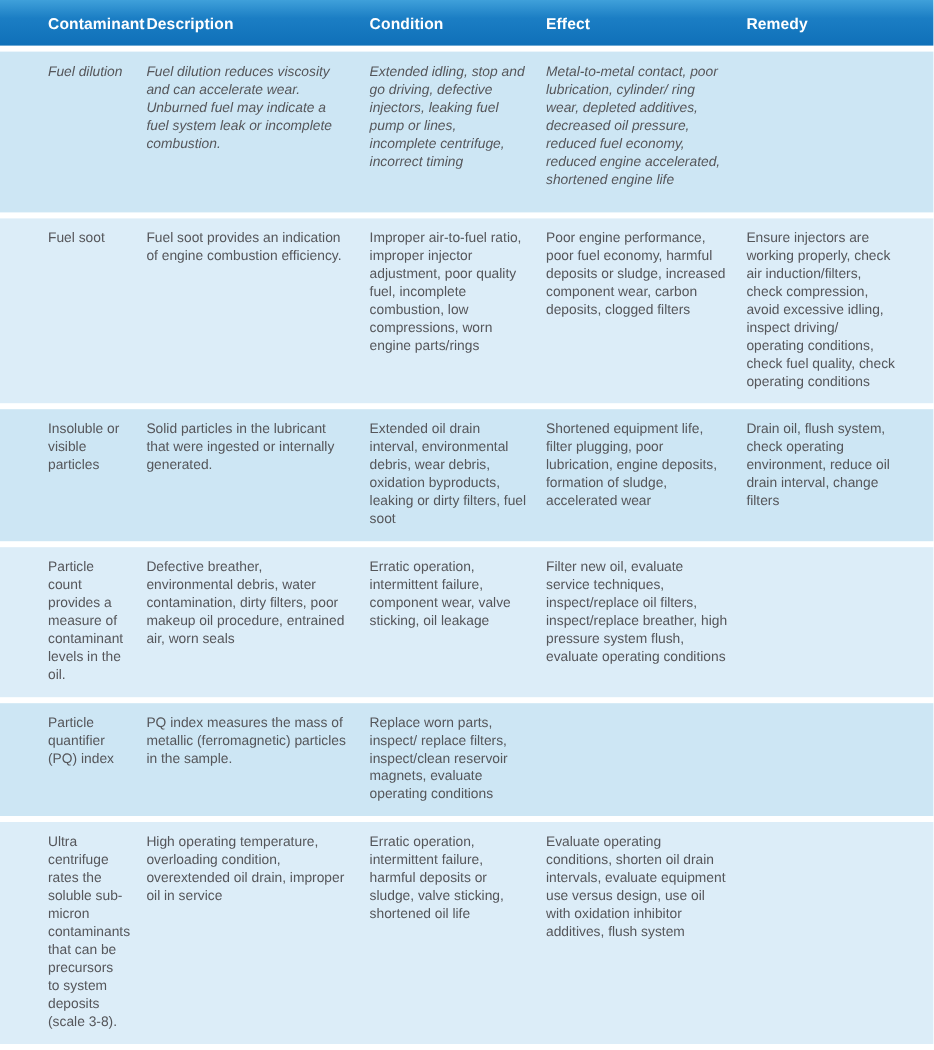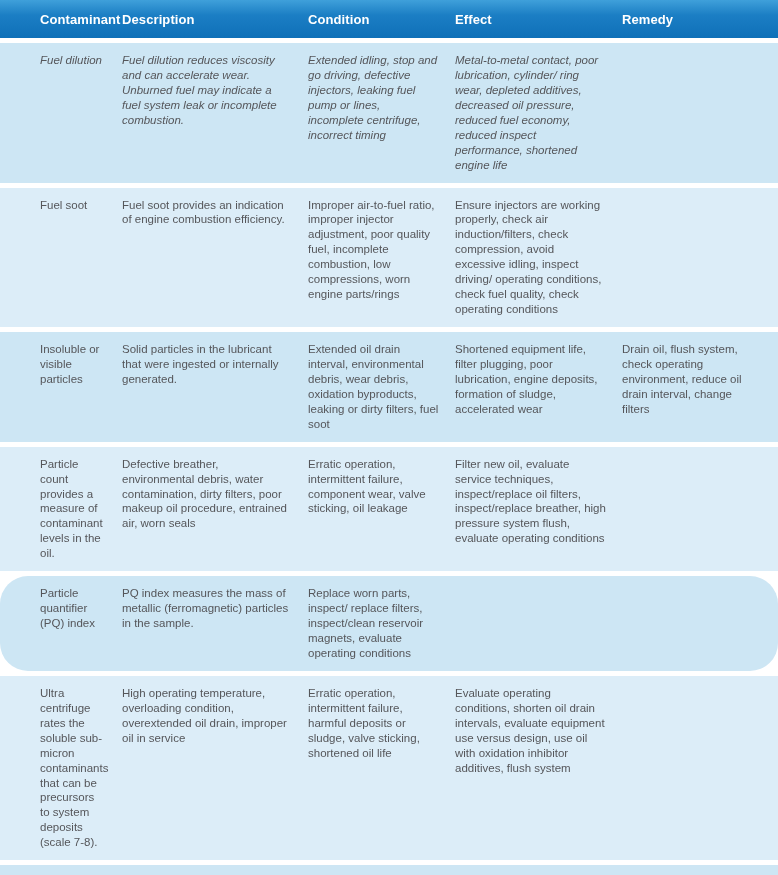--- a/index.html
+++ b/index.html
@@ -46,47 +46,48 @@
     white-space:pre-line;
   }
   
   .row:nth-child(odd){background:#cde6f4;}
   .row:nth-child(even){background:#dcedf8;}
   
   .row:nth-child(1){min-height:134px;font-style:italic;}
   .row:nth-child(2){min-height:136px;}
   .row:nth-child(3){min-height:109px;}
   .row:nth-child(4){min-height:106px;}
-  .row:nth-child(5){min-height:80px;border-radius:28px;}
+  .row:nth-child(5){min-height:80px;}
   .row:nth-child(6){min-height:107px;}
   .row:nth-child(7){min-height:126px;}
   .row,.header{box-sizing:border-box;}
 </style>
 </head>
 <body>
 
 <div class="table">
   <div class="grid header">
     <div class="hcell">Contaminant</div>
     <div class="hcell">Description</div>
     <div class="hcell">Condition</div>
     <div class="hcell">Effect</div>
     <div class="hcell">Remedy</div>
   </div>
   <div>
       <div class="grid row">
         <div class="cell">Fuel dilution</div>
         <div class="cell">Fuel dilution reduces viscosity and can accelerate wear. Unburned fuel may indicate a fuel system leak or incomplete combustion.</div>
         <div class="cell">Extended idling, stop and go driving, defective injectors, leaking fuel pump or lines, incomplete centrifuge, incorrect timing</div>
-        <div class="cell">Metal-to-metal contact, poor lubrication, cylinder/ ring wear, depleted additives, decreased oil pressure, reduced fuel economy, reduced inspect performance, shortened engine life</div>
+        <div class="cell">Metal-to-metal contact, poor lubrication, cylinder/ ring wear, depleted additives, decreased oil pressure, reduced fuel economy, reduced engine accelerated, shortened engine life</div>
       </div>
       <div class="grid row">
         <div class="cell">Fuel soot</div>
         <div class="cell">Fuel soot provides an indication of engine combustion efficiency.</div>
         <div class="cell">Improper air-to-fuel ratio, improper injector adjustment, poor quality fuel, incomplete combustion, low compressions, worn engine parts/rings</div>
+        <div class="cell">Poor engine performance, poor fuel economy, harmful deposits or sludge, increased component wear, carbon deposits, clogged filters</div>
         <div class="cell">Ensure injectors are working properly, check air induction/filters, check compression, avoid excessive idling, inspect driving/ operating conditions, check fuel quality, check operating conditions</div>
       </div>
       <div class="grid row">
         <div class="cell">Insoluble or visible particles</div>
         <div class="cell">Solid particles in the lubricant that were ingested or internally generated.</div>
         <div class="cell">Extended oil drain interval, environmental debris, wear debris, oxidation byproducts, leaking or dirty filters, fuel soot</div>
         <div class="cell">Shortened equipment life, filter plugging, poor lubrication, engine deposits, formation of sludge, accelerated wear</div>
         <div class="cell">Drain oil, flush system, check operating environment, reduce oil drain interval, change filters</div>
       </div>
       <div class="grid row">
@@ -94,21 +95,21 @@
         <div class="cell">Defective breather, environmental debris, water contamination, dirty filters, poor makeup oil procedure, entrained air, worn seals</div>
         <div class="cell">Erratic operation, intermittent failure, component wear, valve sticking, oil leakage</div>
         <div class="cell">Filter new oil, evaluate service techniques, inspect/replace oil filters, inspect/replace breather, high pressure system flush, evaluate operating conditions</div>
       </div>
       <div class="grid row">
         <div class="cell">Particle quantifier (PQ) index</div>
         <div class="cell">PQ index measures the mass of metallic (ferromagnetic) particles in the sample.</div>
         <div class="cell">Replace worn parts, inspect/ replace filters, inspect/clean reservoir magnets, evaluate operating conditions</div>
       </div>
       <div class="grid row">
-        <div class="cell">Ultra centrifuge rates the soluble sub-micron contaminants that can be precursors to system deposits (scale 7-8).</div>
+        <div class="cell">Ultra centrifuge rates the soluble sub-micron contaminants that can be precursors to system deposits (scale 3-8).</div>
         <div class="cell">High operating temperature, overloading condition, overextended oil drain, improper oil in service</div>
         <div class="cell">Erratic operation, intermittent failure, harmful deposits or sludge, valve sticking, shortened oil life</div>
         <div class="cell">Evaluate operating conditions, shorten oil drain intervals, evaluate equipment use versus design, use oil with oxidation inhibitor additives, flush system</div>
       </div>
       <div class="grid row">
         <div class="cell">Water/coolant</div>
         <div class="cell">Water/coolant is a harmful contaminant that can cause significant damage to internal parts, e.g., bearings.</div>
         <div class="cell">Low operating temperature, defective seals, new oil contamination, coolant leak, improper storage, condensation</div>
         <div class="cell">Engine failure, high viscosity, improper lubrication, corrosion, acid formulation, reduce additive effectiveness</div>
         <div class="cell">Tighten head bolts, check head gasket, inspect heat exchanger/oil cooler, evaluate operating conditions, pressure check cooling system, check for external sources of contamination</div>

